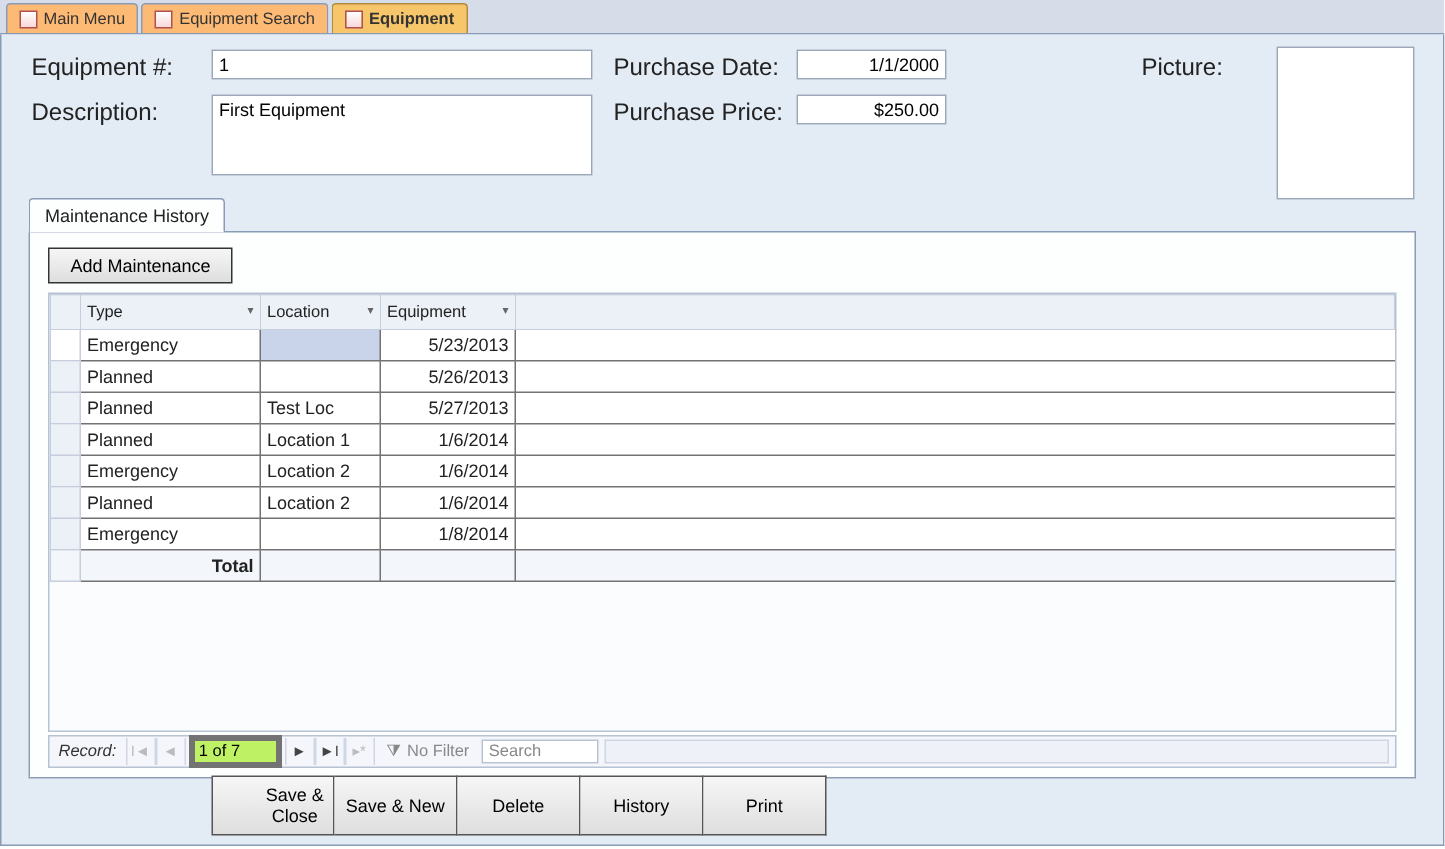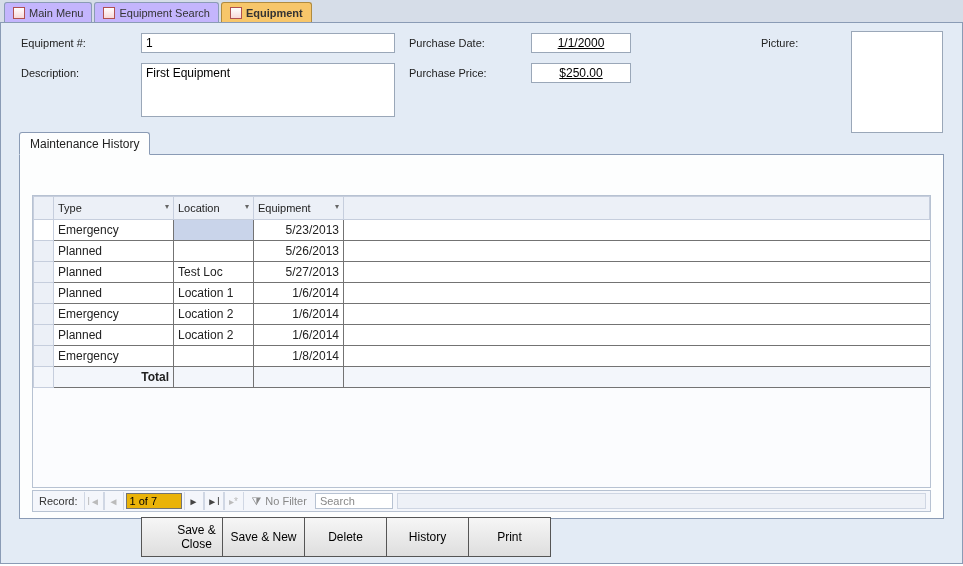--- a/index.html
+++ b/index.html
@@ -1,26 +1,26 @@
 <!DOCTYPE html>
 <html><head>
 <meta charset="utf-8">
 <style>
 html,body{margin:0;padding:0;font-family:"Segoe UI",Tahoma,Arial,sans-serif;font-size:12px;color:#222;background:#fff;}
 .app{width:963px;height:566px;box-sizing:border-box;position:relative;background:#fff;}
 
 .tabbar{height:22px;background:#d6dde8;border-bottom:1px solid #8a9bb5;display:flex;align-items:flex-end;padding-left:4px;}
-.tab{display:flex;align-items:center;height:19px;padding:0 8px;margin-right:2px;border:1px solid #8a9bb5;border-bottom:none;border-radius:3px 3px 0 0;background:#c4b5fd;font-size:11px;color:#333;cursor:pointer;}
+.tab{display:flex;align-items:center;height:19px;padding:0 8px;margin-right:2px;border:1px solid #8a9bb5;border-bottom:none;border-radius:3px 3px 0 0;background:#fdba74;font-size:11px;color:#333;cursor:pointer;}
 .tab .tabicon{width:12px;height:12px;margin-right:4px;border:1px solid #b05050;background:linear-gradient(#fff,#f8d8d8);box-sizing:border-box;}
 .tab.active{background:#f7c66a;border-color:#b08b3f;font-weight:bold;}
 
 .form-area{background:#e3ebf5;border:1px solid #8a9bb5;border-top:none;height:541px;box-sizing:border-box;position:relative;}
-.field-label{position:absolute;font-size:11px;color:#222;}
+.field-label{position:absolute;font-size:16px;color:#222;}
 .field-input{position:absolute;border:1px solid #9aa7b8;background:#fff;font:inherit;padding:2px 4px;box-sizing:border-box;}
-.field-input.right{text-align:center;text-decoration:underline;}
+.field-input.right{text-align:right;}
 .picture-box{position:absolute;border:1px solid #9aa7b8;background:#fff;}
 
 .subtab-wrap{position:absolute;left:18px;top:109px;}
 .subtab{display:inline-block;padding:4px 10px 3px 10px;border:1px solid #8a9bb5;border-bottom:1px solid #fdfefe;background:#fdfefe;border-radius:3px 3px 0 0;font-size:12px;position:relative;z-index:2;}
 .subpanel{position:absolute;left:18px;top:131px;right:18px;bottom:44px;border:1px solid #8a9bb5;background:#fdfefe;box-sizing:border-box;}
 
 .btn{display:inline-block;border:1px solid #555;background:linear-gradient(#f6f6f6,#dedede);padding:3px 10px;font:inherit;cursor:pointer;}
 .add-maint{position:absolute;left:12px;top:10px;border:1px solid #333;background:linear-gradient(#f6f6f6,#dedede);padding:4px 14px;}
 
 .grid{position:absolute;left:12px;top:40px;right:12px;bottom:30px;border:1px solid #b7c2d2;background:#fbfcfe;overflow:hidden;}
@@ -30,24 +30,24 @@
 .grid th .drop{float:right;font-size:8px;color:#666;margin-left:4px;}
 .grid td{border:1px solid #737373;padding:2px 4px;font-size:12px;height:16px;overflow:hidden;white-space:nowrap;background:#fff;}
 .grid td.right{text-align:right;}
 .grid tr.sel td{background:#fff;}
 .grid tr.sel td.c-loc{background:#c9d4ea;}
 .grid tr.total td{font-weight:bold;background:#f3f6fb;}
 .grid td.total-label{text-align:right;font-weight:bold;}
 .grid td.rest{background:#fff;border-right:none;}
 
 .recnav{position:absolute;left:12px;right:12px;bottom:6px;height:20px;border:1px solid #b7c2d2;background:#f4f6fb;display:flex;align-items:center;font-size:11px;color:#333;}
-.recnav .lbl{padding:0 6px;}
+.recnav .lbl{padding:0 6px;font-style:italic;}
 .recnav .navbtn{width:18px;height:18px;display:flex;align-items:center;justify-content:center;border-left:1px solid #d0d7e4;border-right:1px solid #d0d7e4;cursor:pointer;font-size:10px;color:#444;}
 .recnav .navbtn.disabled{color:#bbb;}
-.recnav .recbox{width:48px;height:14px;border:1px solid #737373;background:#eab308;margin:0 2px;padding:0 3px;font:inherit;box-sizing:content-box;}
+.recnav .recbox{width:48px;height:14px;border:4px solid #737373;background:#bef264;margin:0 2px;padding:0 3px;font:inherit;box-sizing:content-box;}
 .recnav .filter{display:flex;align-items:center;padding:0 8px;color:#888;}
 .recnav .filter .funnel{margin-right:4px;font-size:11px;}
 .recnav .search{height:14px;border:1px solid #b7c2d2;background:#fff;font:inherit;padding:0 4px;width:68px;box-sizing:content-box;color:#888;}
 .recnav .scroll{flex:1;height:14px;margin:0 4px;border:1px solid #cfd6e3;background:#eef1f7;}
 
 .actionbar{position:absolute;left:140px;bottom:6px;display:flex;}
 .actionbar .btn{border:1px solid #555;border-left:none;padding:5px 0;width:82px;text-align:center;background:linear-gradient(#f6f6f6,#dedede);}
 .actionbar .btn:first-child{border-left:1px solid #555;padding-left:29px;}
 </style>
 </head>
@@ -86,20 +86,21 @@
 
     <span class="field-label" style="left:760px;top:14px;">Picture:</span>
     <div class="picture-box" style="left:850px;top:8px;width:90px;height:100px;"></div>
 
     <div class="subtab-wrap">
       <span class="subtab">Maintenance History</span>
     </div>
 
     <div class="subpanel">
 
+      <button class="btn add-maint">Add Maintenance</button>
 
       <div class="grid">
         <table>
           <colgroup>
             <col style="width:20px">
               <col style="width:120px">
               <col style="width:80px">
               <col style="width:90px">
               <col>
           </colgroup>

